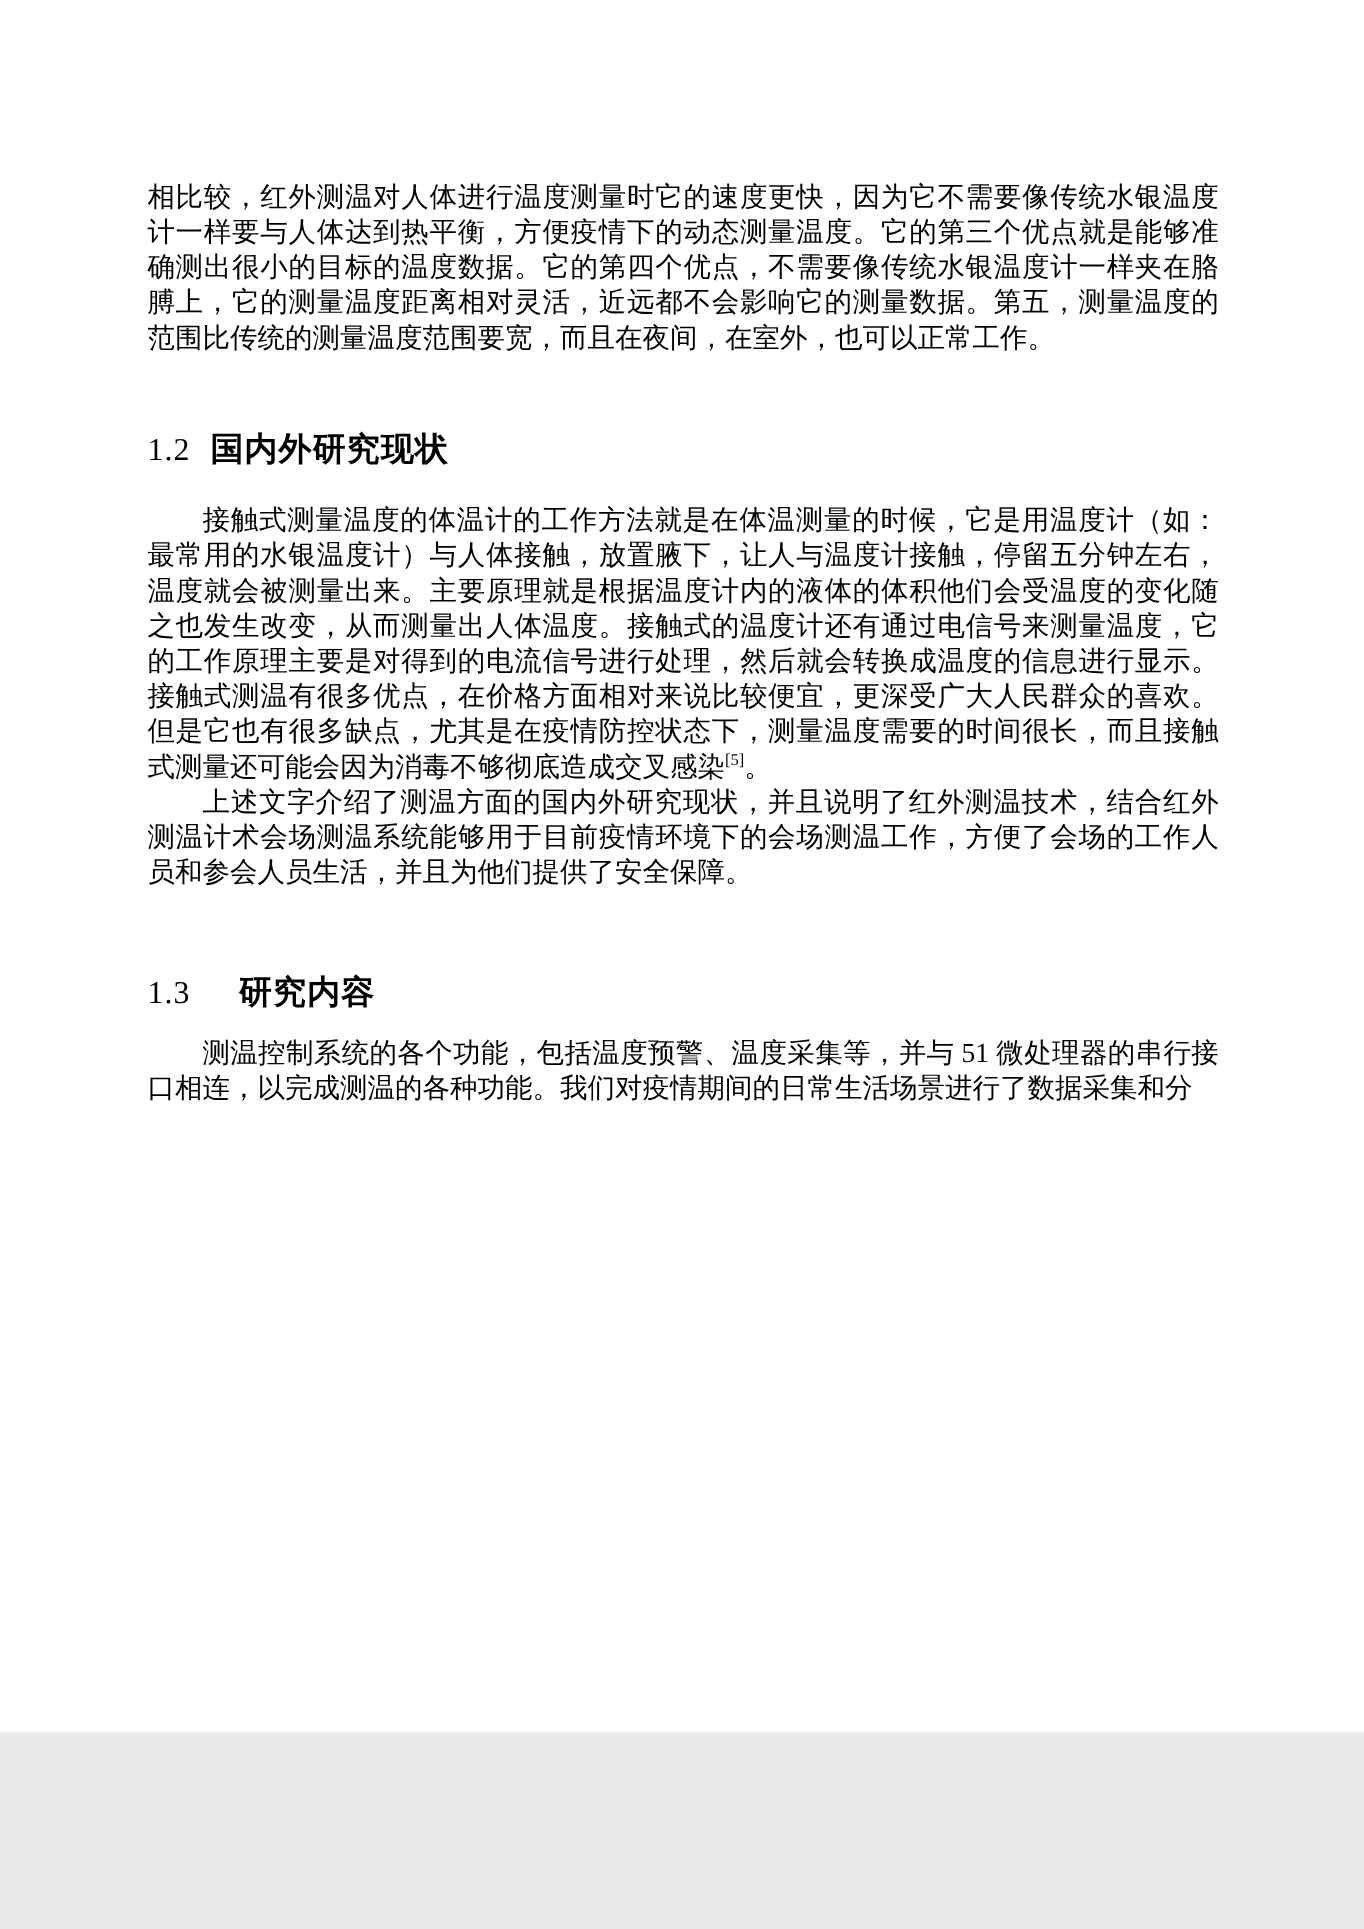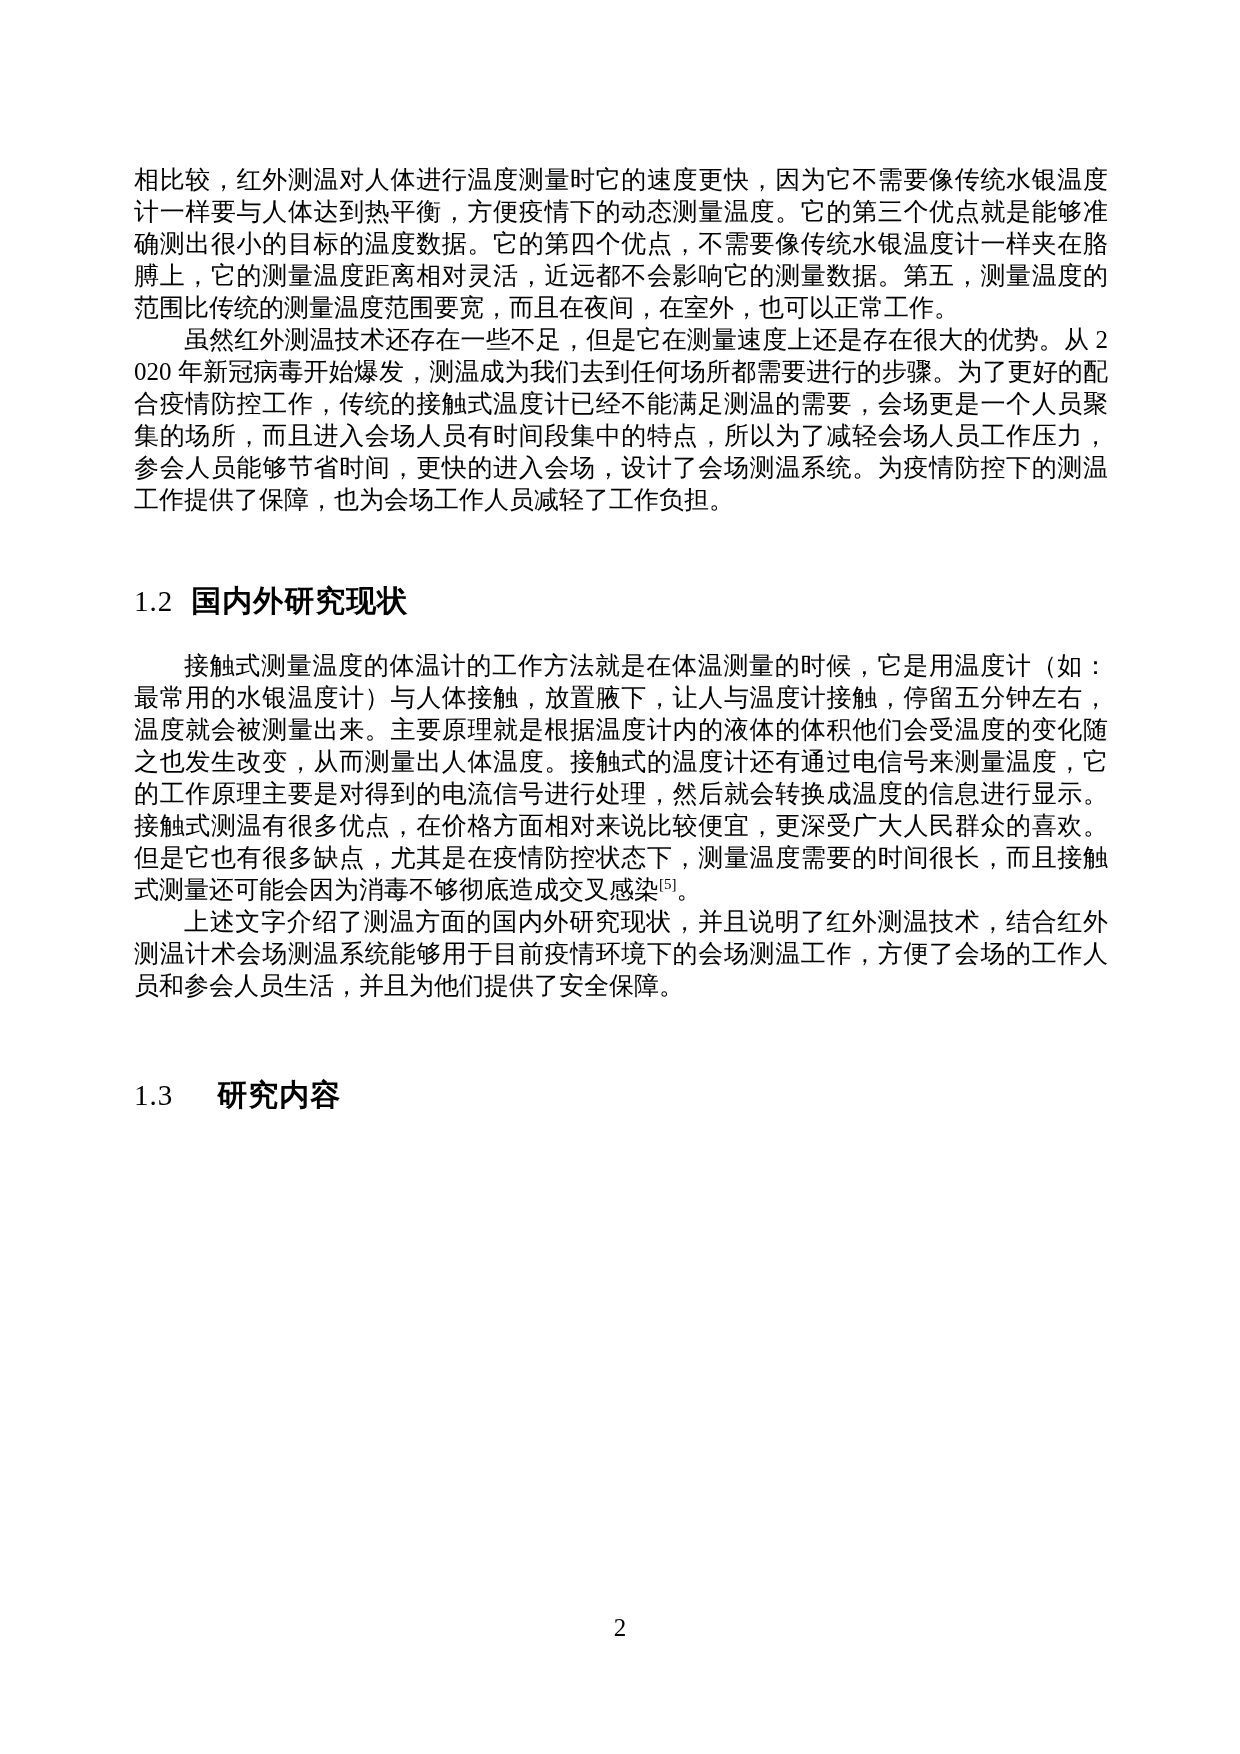--- a/index.html
+++ b/index.html
@@ -3,21 +3,21 @@
 <meta charset="utf-8">
 <style>
   html, body {
     margin: 0;
     padding: 0;
     background: #e8e8e8;
   }
   .page {
     position: relative;
     width: 1240px;
-    height: 1754px;
+    height: 1575px;
     margin: 0 auto;
     background: #ffffff;
     box-sizing: border-box;
     padding: 164px 132px 0 134px;
     overflow: hidden;
     color: #000000;
     font-family: "Liberation Serif", "DejaVu Serif", serif;
   }
   .body-para {
     margin: 0;
@@ -64,33 +64,33 @@
     line-height: 32px;
   }
 </style>
 </head>
 <body>
 
 <div class="page">
 
   <p class="body-para no-indent">相比较，红外测温对人体进行温度测量时它的速度更快，因为它不需要像传统水银温度计一样要与人体达到热平衡，方便疫情下的动态测量温度。它的第三个优点就是能够准确测出很小的目标的温度数据。它的第四个优点，不需要像传统水银温度计一样夹在胳膊上，它的测量温度距离相对灵活，近远都不会影响它的测量数据。第五，测量温度的范围比传统的测量温度范围要宽，而且在夜间，在室外，也可以正常工作。</p>
 
-  <p class="body-para">虽然红外测温技术还存在一些不足，但是它在测量速度上还是存在很大的优势。从 2020 年新冠病毒开始爆发，测温成为我们去到任何场所都需要进行的步骤。为了更好的配合疫情防控工作，传统的接触式温度计已经不能满足测温的需要，会场更是一个人员聚集的场所，而且进入会场人员有时间段集中的特点，所以为了减轻会场人员工作压力，参会人员能够节省时间，更快的进入会场，设计了会场测温系统。为疫情防控下的测温工作提供了保障，也为会场工作人员减轻了工作负担。</p>
 
   <h2 class="section-heading h-12">
     <span class="heading-number">1.2</span><span class="heading-title">国内外研究现状</span>
   </h2>
 
 
 
   <p class="body-para"><span>接触式测量温度的体温计的工作方法就是在体温测量的时候，它是用温度计（如：最常用的水银温度计）与人体接触，放置腋下，让人与温度计接触，停留五分钟左右，温度就会被测量出来。主要原理就是根据温度计内的液体的体积他们会受温度的变化随之也发生改变，从而测量出人体温度。接触式的温度计还有通过电信号来测量温度，它的工作原理主要是对得到的电流信号进行处理，然后就会转换成温度的信息进行显示。接触式测温有很多优点，在价格方面相对来说比较便宜，更深受广大人民群众的喜欢。但是它也有很多缺点，尤其是在疫情防控状态下，测量温度需要的时间很长，而且接触式测量还可能会因为消毒不够彻底造成交叉感染</span><sup class="citation">[5]</sup><span>。</span></p>
 
   <p class="body-para">上述文字介绍了测温方面的国内外研究现状，并且说明了红外测温技术，结合红外测温计术会场测温系统能够用于目前疫情环境下的会场测温工作，方便了会场的工作人员和参会人员生活，并且为他们提供了安全保障。</p>
 
   <h2 class="section-heading h-13">
     <span class="heading-number">1.3</span><span class="heading-title">研究内容</span>
   </h2>
 
 
+  <p class="body-para">测温控制系统的各个功能，包括温度预警、温度采集等，并与 51 微处理器的串行接口相连，以完成测温的各种功能。我们对疫情期间的日常生活场景进行了数据采集和分</p>
 
   <div class="page-number">2</div>
 
 </div>
 
 </body></html>

